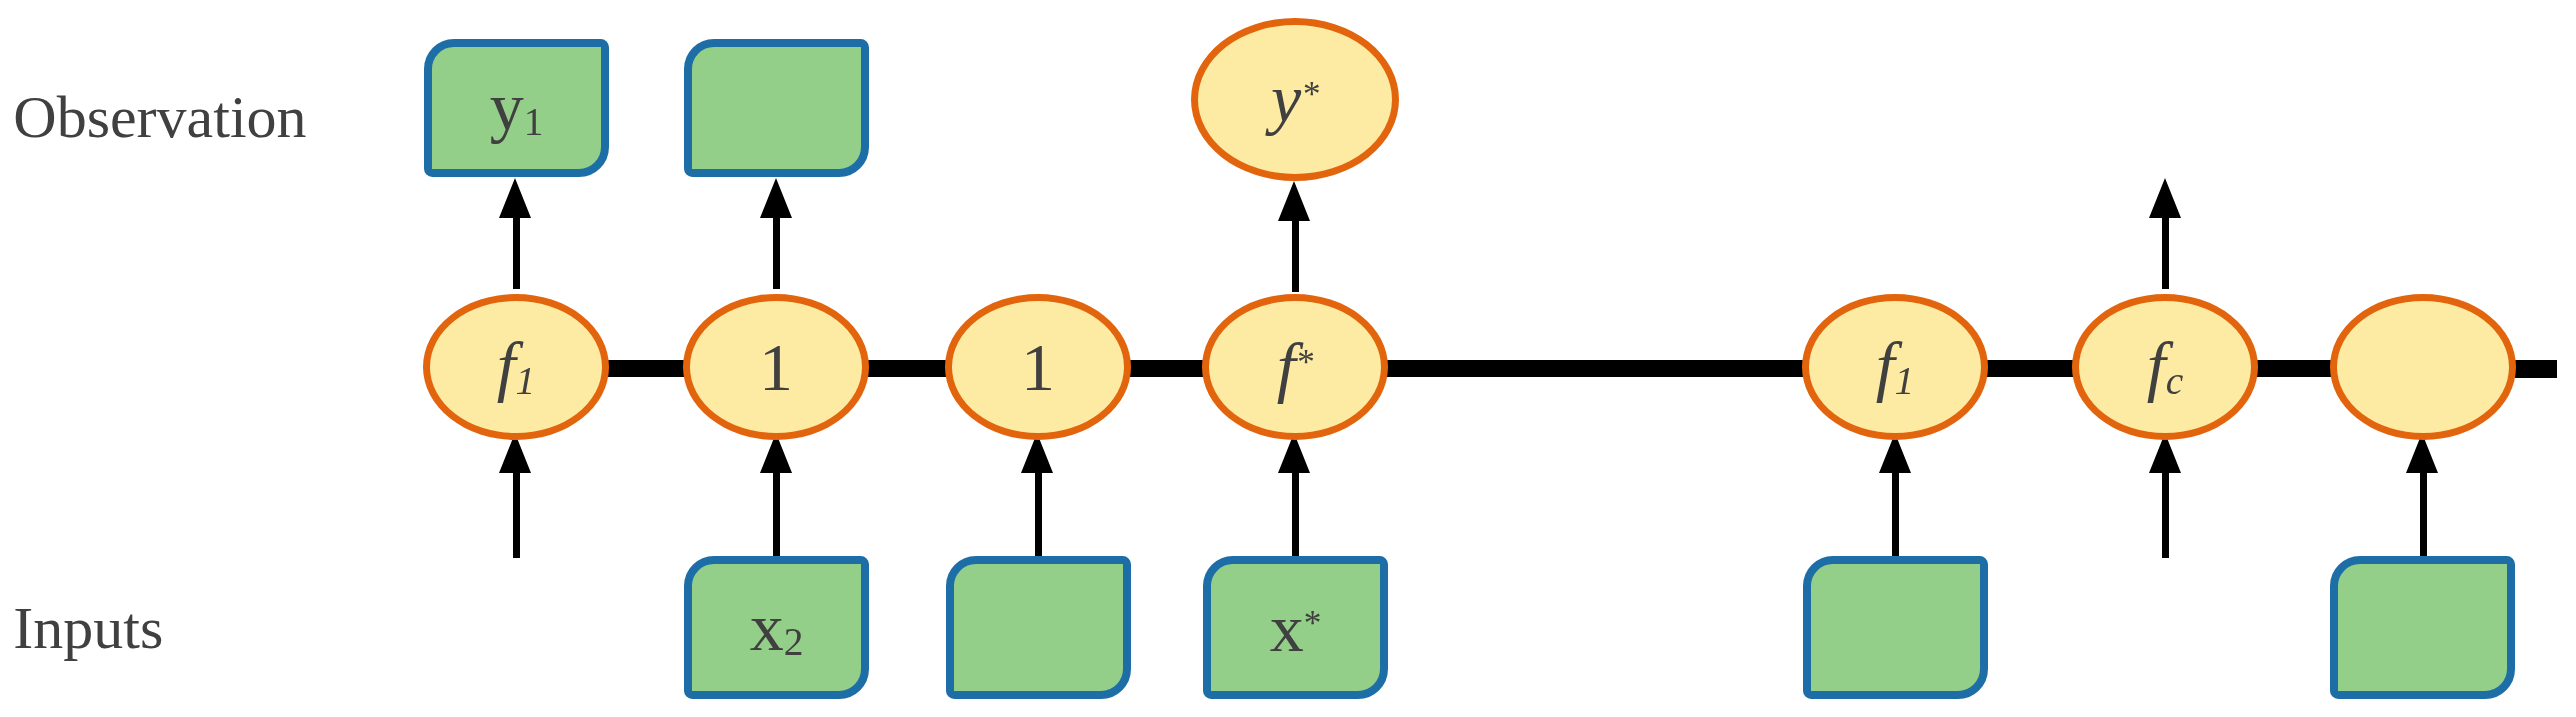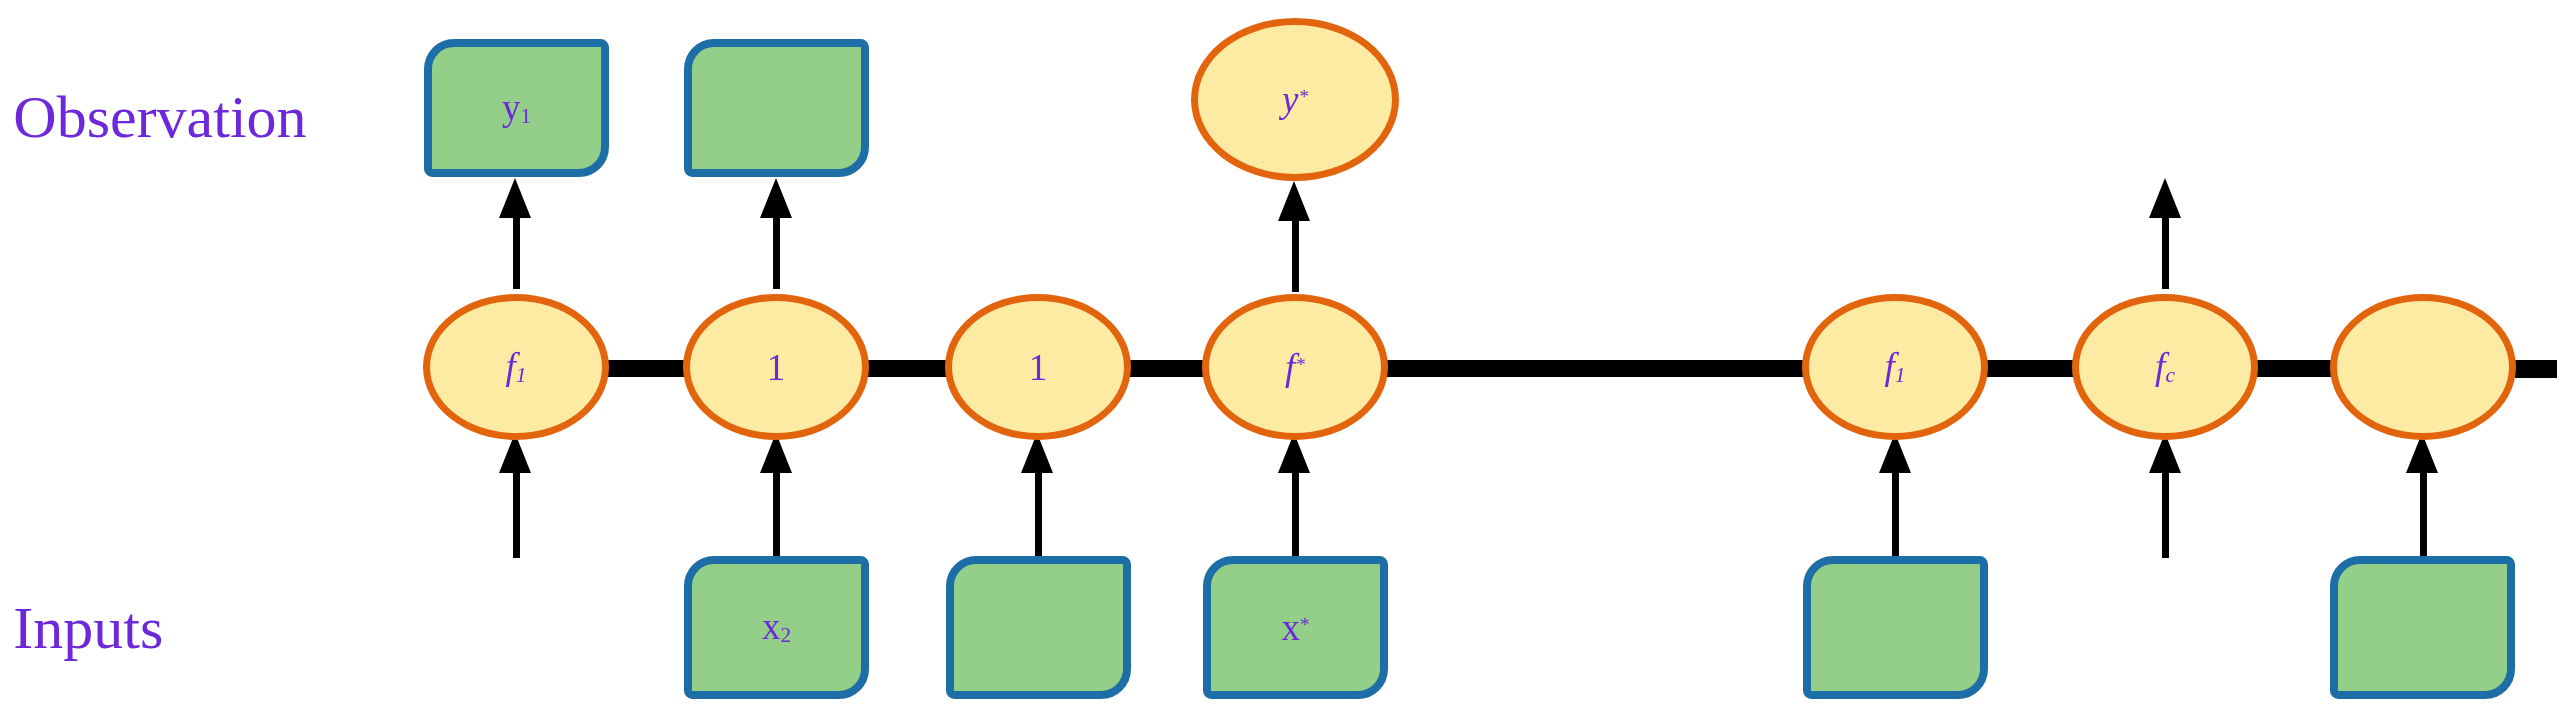--- a/index.html
+++ b/index.html
@@ -1,18 +1,18 @@
 <!DOCTYPE html>
 <html style="font-size:13.3px"><head>
 <meta charset="utf-8">
 <style>
   html,body{margin:0;padding:0;background:#ffffff;}
   .stage{
     position:relative;width:2576px;height:717px;background:#ffffff;
-    font-family:"Liberation Serif","DejaVu Serif",serif;color:#6d28d9;
+    font-family:"Liberation Serif","DejaVu Serif",serif;color:#404040;
     overflow:hidden;
   }
   .rowlab{position:absolute;left:13.3px;font-size:60px;line-height:1;white-space:nowrap;}
   #rl-obs{top:87px;}
   #rl-field{top:330px;}
   #rl-inputs{top:598px;}
 
   
   .gbox{
     position:absolute;width:185px;box-sizing:border-box;
@@ -29,21 +29,21 @@
     background:#fdeaa3;border:7.5px solid #e2650e;border-radius:50%;
     display:flex;align-items:center;justify-content:center;
   }
   .yell{top:17.5px;left:1191px;width:208px;height:163px;}
 
   
   .e1{left:423px}.e2{left:683px}.e3{left:945px}.e4{left:1202px}.e5{left:1802px}.e6{left:2072px}.e7{left:2330px}
   .b1{left:424px}.b2{left:684px}.b3{left:946px}.b4{left:1203px}.b5{left:1803px}.b6{left:2073px}.b7{left:2330px}
 
   
-  .lab{font-size:37px;line-height:1;}
+  .lab{font-size:68px;line-height:1;}
   .sub{font-size:0.58em;vertical-align:-0.12em;}
   .sup{font-size:0.52em;vertical-align:0.45em;}
   .it{font-style:italic;}
 
   
   .hl{position:absolute;top:360px;height:16.6px;background:#000;}
   #hl1{left:604px;width:83px;}
   #hl2{left:866px;width:83px;}
   #hl3{left:1127px;width:79px;}
   #hl4{left:1382px;width:424px;}

